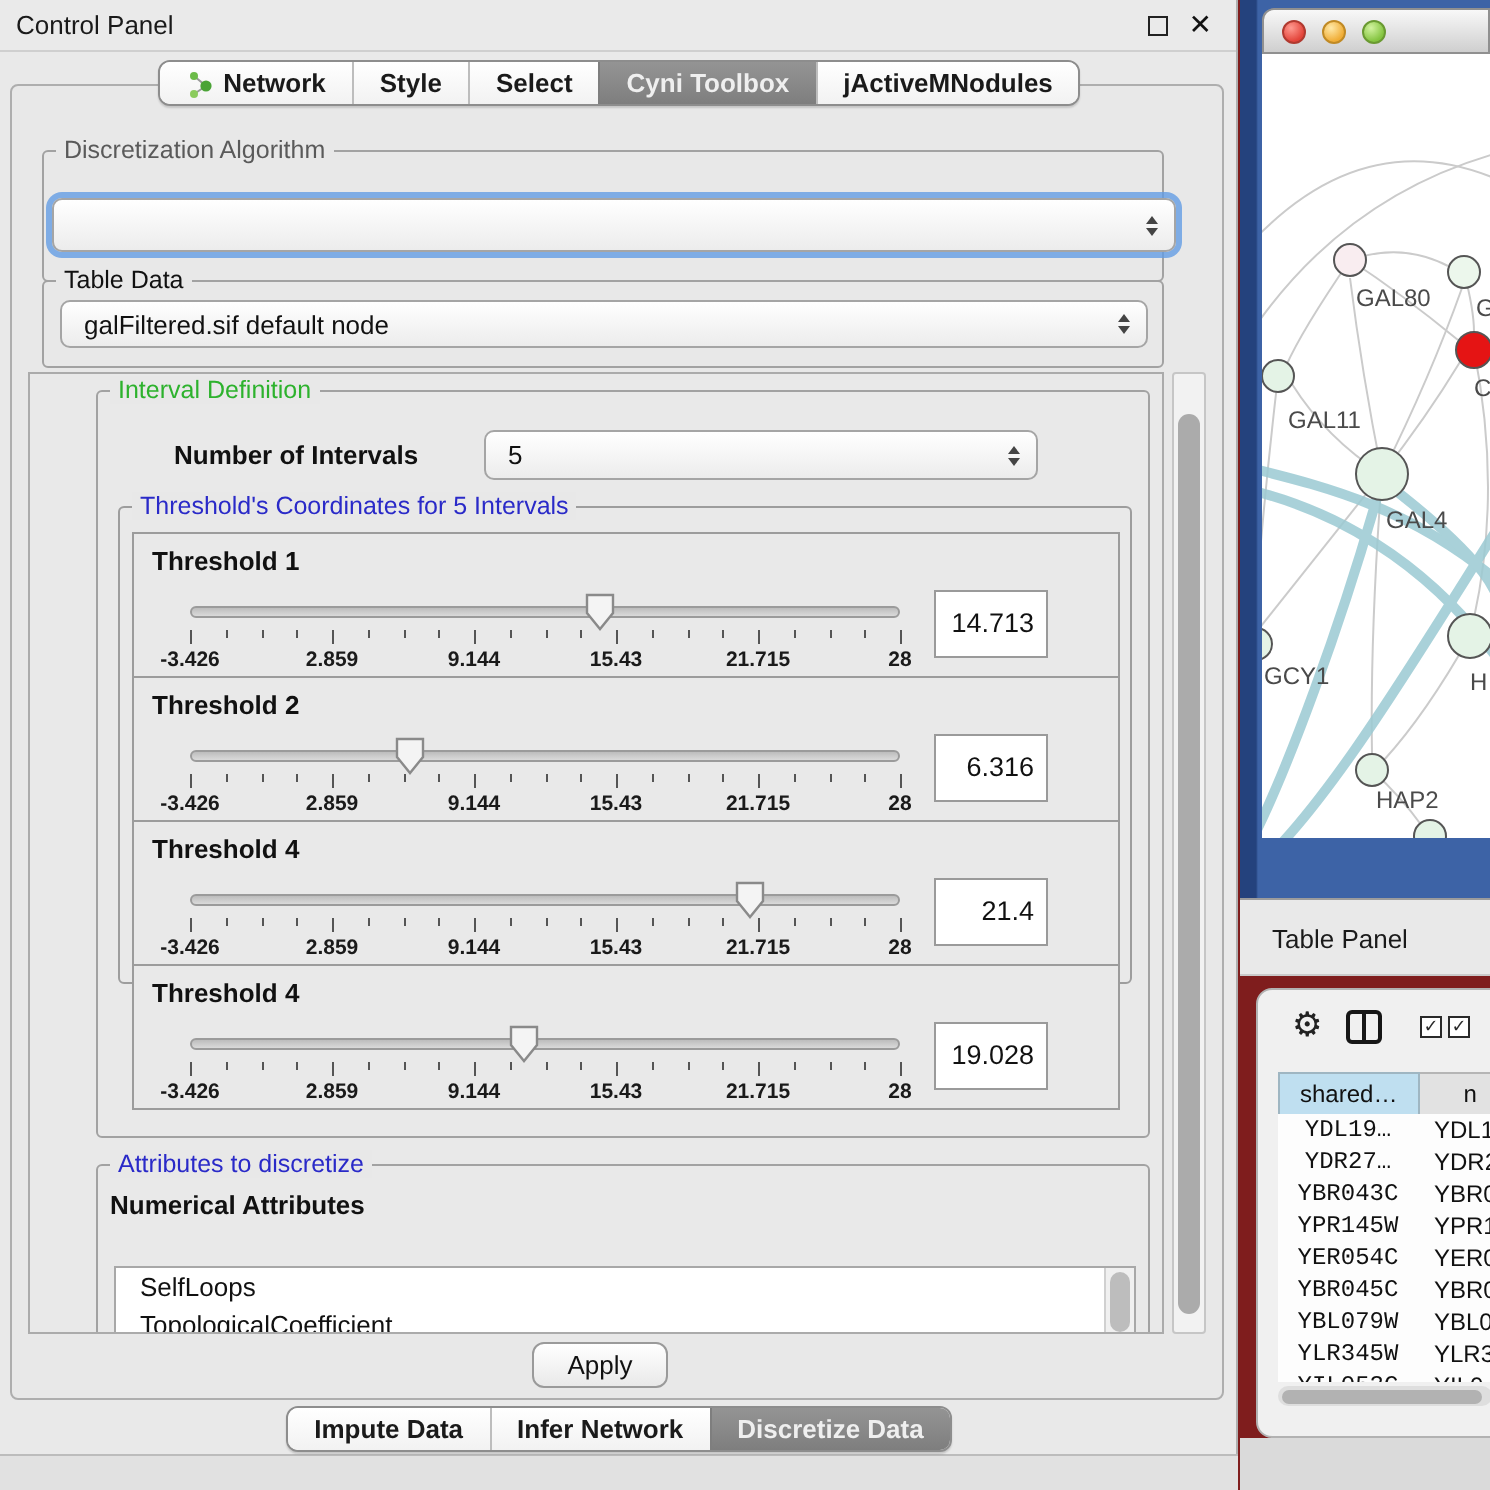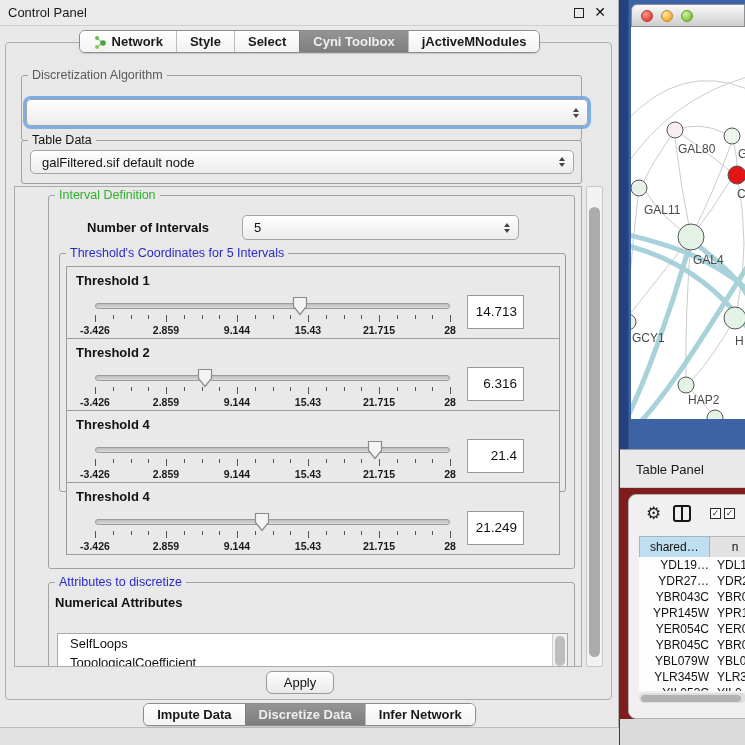--- a/index.html
+++ b/index.html
@@ -99,21 +99,21 @@
   .split-ic { position:absolute; left:44px; top:10px; width:18px; height:17px; border:2px solid #161616; border-radius:3px; cursor:pointer; }
   .split-ic::after { content:""; position:absolute; left:6px; top:0; width:2px; height:13px; background:#161616; }
   .cbx { position:absolute; top:13px; width:11px; height:11px; border:1.5px solid #2a2a2a; font-size:9px; line-height:9px; text-align:center; color:#2a2a2a; cursor:pointer; background:#fff; }
   #cbx1 { left:81px; } #cbx2 { left:95px; }
   #tp-table { position:absolute; left:10px; top:41px; width:150px; }
   #tp-table table { border-collapse:collapse; table-layout:fixed; }
   #tp-table th { height:21px; font-size:12px; font-weight:normal; border:1px solid #9fb6c2; background:#bfdff0; text-align:center; overflow:hidden; white-space:nowrap; }
   #tp-table th.col2 { background:#e2e2e2; border:1px solid #b5b5b5; text-align:left; padding-left:22px; }
   #tp-rows-clip { position:absolute; left:0; top:21px; width:150px; height:134px; overflow:hidden; background:#fdfdfd; }
   #tp-table td { height:16px; font-size:12px; white-space:nowrap; overflow:hidden; }
-  #tp-table td.c1 { width:70px; text-align:right; }
+  #tp-table td.c1 { width:70px; text-align:center;font-family:Liberation Mono, monospace; }
   #tp-table td.c2 { width:80px; padding-left:8px; }
   #tp-hscroll { position:absolute; left:0; top:157px; width:107px; height:10px; background:#dedede; border-radius:5px; }
   #tp-hscroll .thumb { position:absolute; left:2px; top:1.5px; width:100px; height:7px; background:#b2b2b2; border-radius:4px; }
   #below-table { position:absolute; left:0; top:719px; width:125px; height:26px; background:#dadada; }
 
   
   .net-ic { width:14px; height:14px; display:inline-block; }
 </style>
 </head>
 <body>
@@ -339,21 +339,21 @@
                       <div class="tick minor" style="left: 266.25px;"></div>
                       <div class="tick major" style="left: 284px;"></div>
                       <div class="tick-label" style="left: 284px;">21.715</div>
                       <div class="tick minor" style="left: 301.75px;"></div>
                       <div class="tick minor" style="left: 319.5px;"></div>
                       <div class="tick minor" style="left: 337.25px;"></div>
                       <div class="tick major" style="left: 355px;"></div>
                       <div class="tick-label" style="left: 355px;">28</div>
                     </div>
       </div>
-      <div class="th-value">21.249</div>
+      <div class="th-value">19.028</div>
     </div>
   </div>
           </div>
         </div>
 
         <div class="group" id="attr-group">
           <span class="glabel blue">Attributes to discretize</span>
           <span id="attr-heading">Numerical Attributes</span>
           <ul id="attr-list">
           <li>SelfLoops</li>
@@ -370,25 +370,25 @@
           <div class="thumb"></div>
         </div>
 
       <div id="apply-btn">Apply</div>
     </div>
 
     <div id="bottom-tabs"><span class="seg" id="bottom-seg">
           <span class="seg-btn">
             <span>Impute Data</span>
           </span>
+          <span class="seg-btn">
+            <span>Infer Network</span>
+          </span>
           <span class="seg-btn active">
             <span>Discretize Data</span>
-          </span>
-          <span class="seg-btn">
-            <span>Infer Network</span>
           </span>
         </span></div>
     <div id="cp-bottom-strip"></div>
   </div>
 
   <div id="right-region">
     <div id="desktop-blue"></div>
     <div id="net-titlebar">
       <span class="light red"></span>
       <span class="light yellow"></span>

